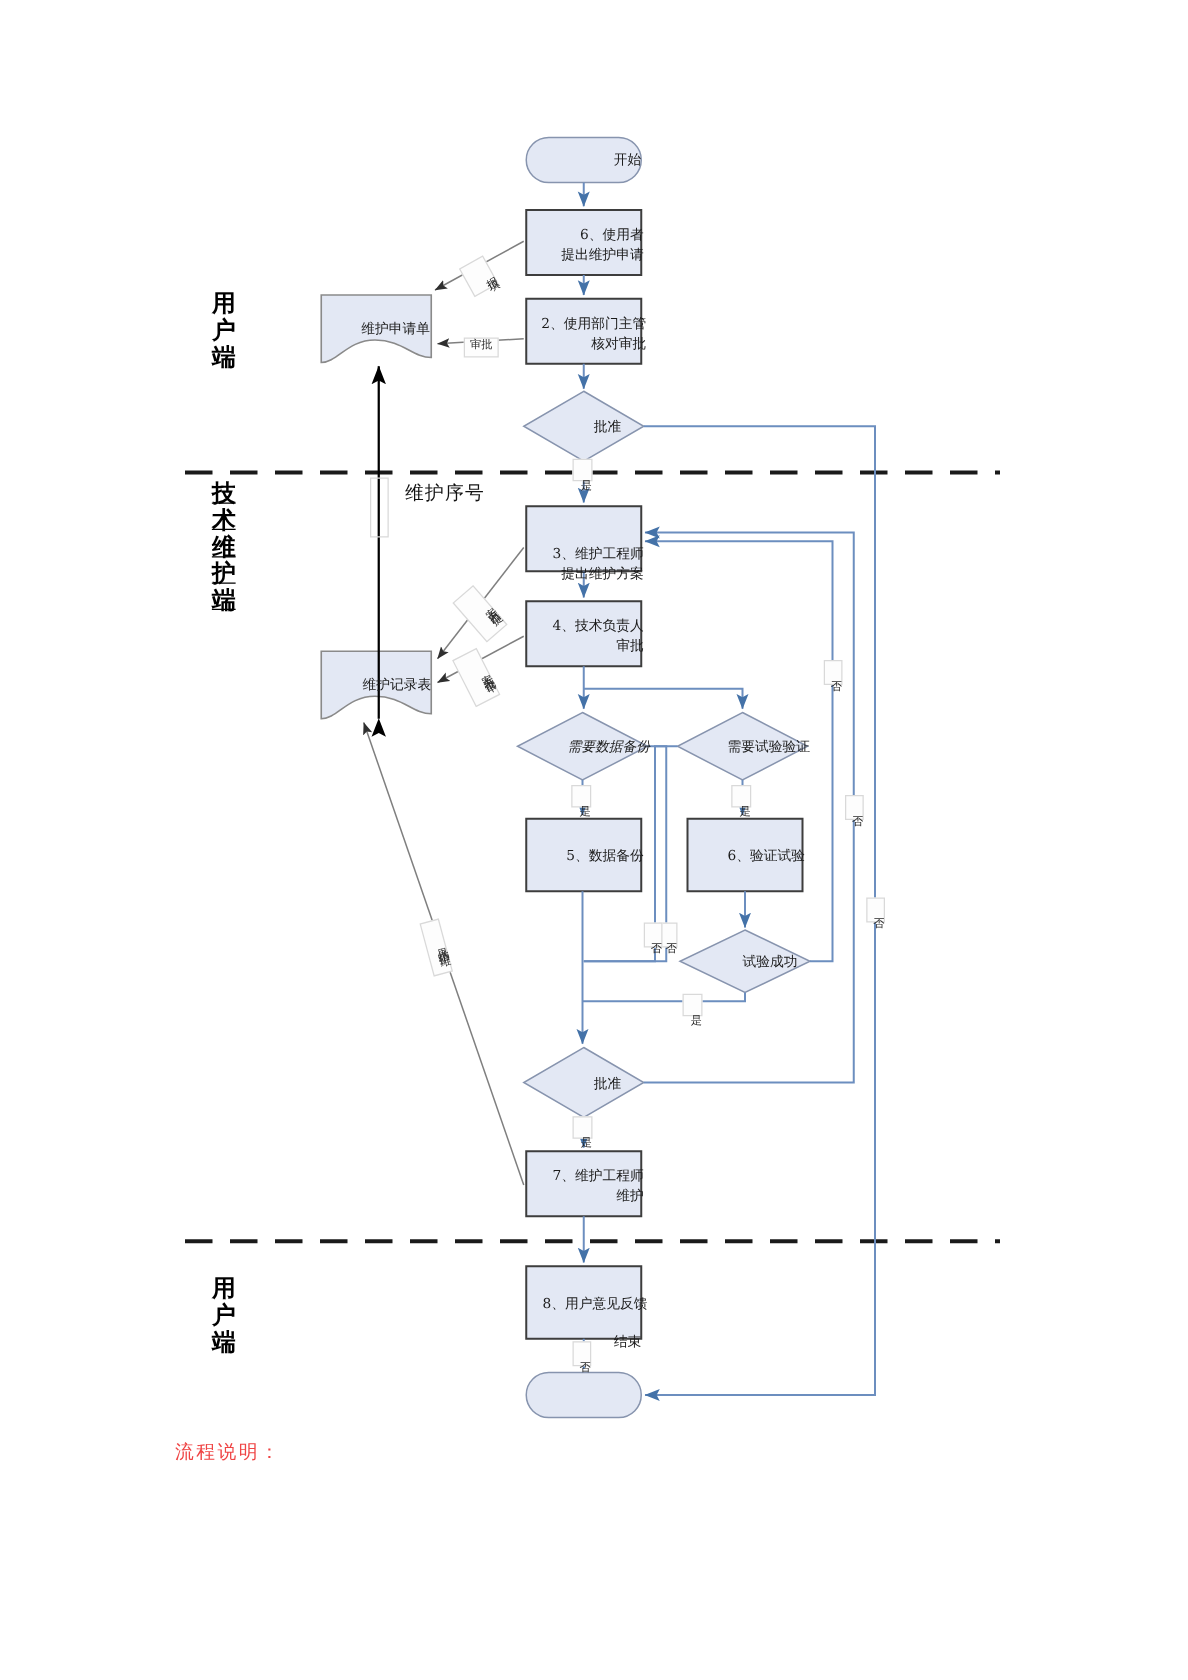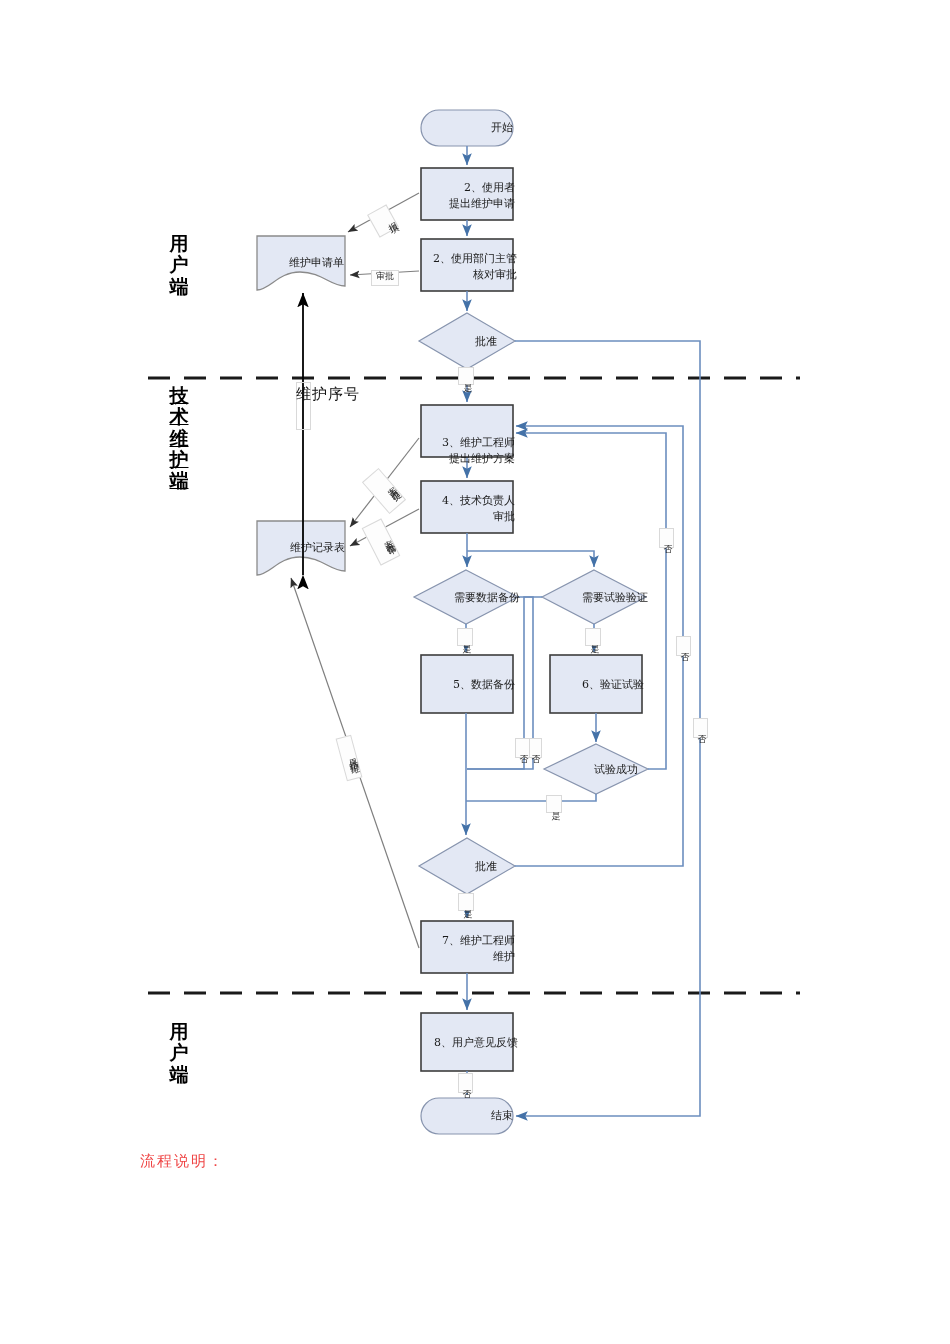--- a/index.html
+++ b/index.html
@@ -177,63 +177,63 @@
   </div>
   <div class="swimlane-label" style="left:166px; top:385px;text-decoration:underline;">
     <span>技术维护端</span>
   </div>
   <div class="swimlane-label" style="left:166px; top:1021px;">
     <span>用户端</span>
   </div>
 
   <div class="node-label" style="left:421px; top:120px; width:92px;">开始</div>
 
-  <div class="node-label" style="left:419px; top:180px; width:96px;">2、使用者
+  <div class="node-label" style="left:419px; top:180px; width:96px;">6、使用者
 提出维护申请</div>
 
   <div class="node-label" style="left:417px; top:251px; width:100px;">2、使用部门主管
 核对审批</div>
 
   <div class="node-label" style="left:437px; top:334px; width:60px;">批准</div>
 
   <div class="node-label" style="left:419px; top:435px; width:96px;">3、维护工程师
 提出维护方案</div>
 
   <div class="node-label" style="left:419px; top:493px; width:96px;">4、技术负责人
 审批</div>
 
-  <div class="node-label" style="left:412px; top:590px; width:108px;">需要数据备份</div>
+  <div class="node-label" style="left:412px; top:590px; width:108px;font-style:italic;">需要数据备份</div>
 
   <div class="node-label" style="left:540px; top:590px; width:108px;">需要试验验证</div>
 
   <div class="node-label" style="left:419px; top:677px; width:96px;">5、数据备份</div>
 
   <div class="node-label" style="left:548px; top:677px; width:96px;">6、验证试验</div>
 
   <div class="node-label" style="left:554px; top:762px; width:84px;">试验成功</div>
 
   <div class="node-label" style="left:437px; top:859px; width:60px;">批准</div>
 
   <div class="node-label" style="left:419px; top:933px; width:96px;">7、维护工程师
 维护</div>
 
   <div class="node-label" style="left:418px; top:1035px; width:100px;">8、用户意见反馈</div>
 
-  <div class="node-label" style="left:421px; top:1108px; width:92px;">结束</div>
+  <div class="node-label" style="left:421px; top:1066px; width:92px;">结束</div>
 
   <div class="node-label" style="left:257px; top:255px; width:87px;">维护申请单</div>
 
   <div class="node-label" style="left:257px; top:540px; width:88px;">维护记录表</div>
 
   <div class="edge-label" style="left:372px; top:208px; width:22px; height:26px; transform:rotate(-29deg); writing-mode:vertical-rl; text-orientation:upright; letter-spacing:-2px; padding:0;">填报</div>
 
   <div class="edge-label" style="left:371px; top:270px; width:28px; height:16px; padding:1px 0;">审批</div>
 
   <div class="edge-label" style="left:296px; top:382px; width:15px; height:48px; writing-mode:vertical-rl; text-orientation:upright; letter-spacing:-1px; padding:0; font-size:14px; background:transparent; border:1px solid #d9d9d9;"></div>
-  <div style="position:absolute; left:296px; top:385px; font-family:'DejaVu Serif','Liberation Serif',serif; font-size:15px; color:#111; letter-spacing:1px; white-space:nowrap;">维护序号</div>
+  <div style="position:absolute; left:296px; top:385px; font-family:'DejaVu Serif','Liberation Serif',serif; font-size:15px; color:#111; letter-spacing:1px; white-space:nowrap;padding-left:28px;">维护序号</div>
 
   <div class="edge-label" style="left:373px; top:470px; width:22px; height:42px; transform:rotate(-41deg); writing-mode:vertical-rl; text-orientation:upright; letter-spacing:-2px; padding:0;">提出方案</div>
 
   <div class="edge-label" style="left:370px; top:521px; width:22px; height:42px; transform:rotate(-27deg); writing-mode:vertical-rl; text-orientation:upright; letter-spacing:-2px; padding:0;">审批方案</div>
 
   <div class="edge-label" style="left:341px; top:736px; width:16px; height:44px; transform:rotate(-15deg); writing-mode:vertical-rl; text-orientation:upright; letter-spacing:-2px; padding:0;">维护结果</div>
 
   <div class="edge-label vert" style="left:458px; top:367px; width:16px; height:18px;">是</div>
 
   <div class="edge-label vert" style="left:457px; top:628px; width:16px; height:18px;">是</div>

